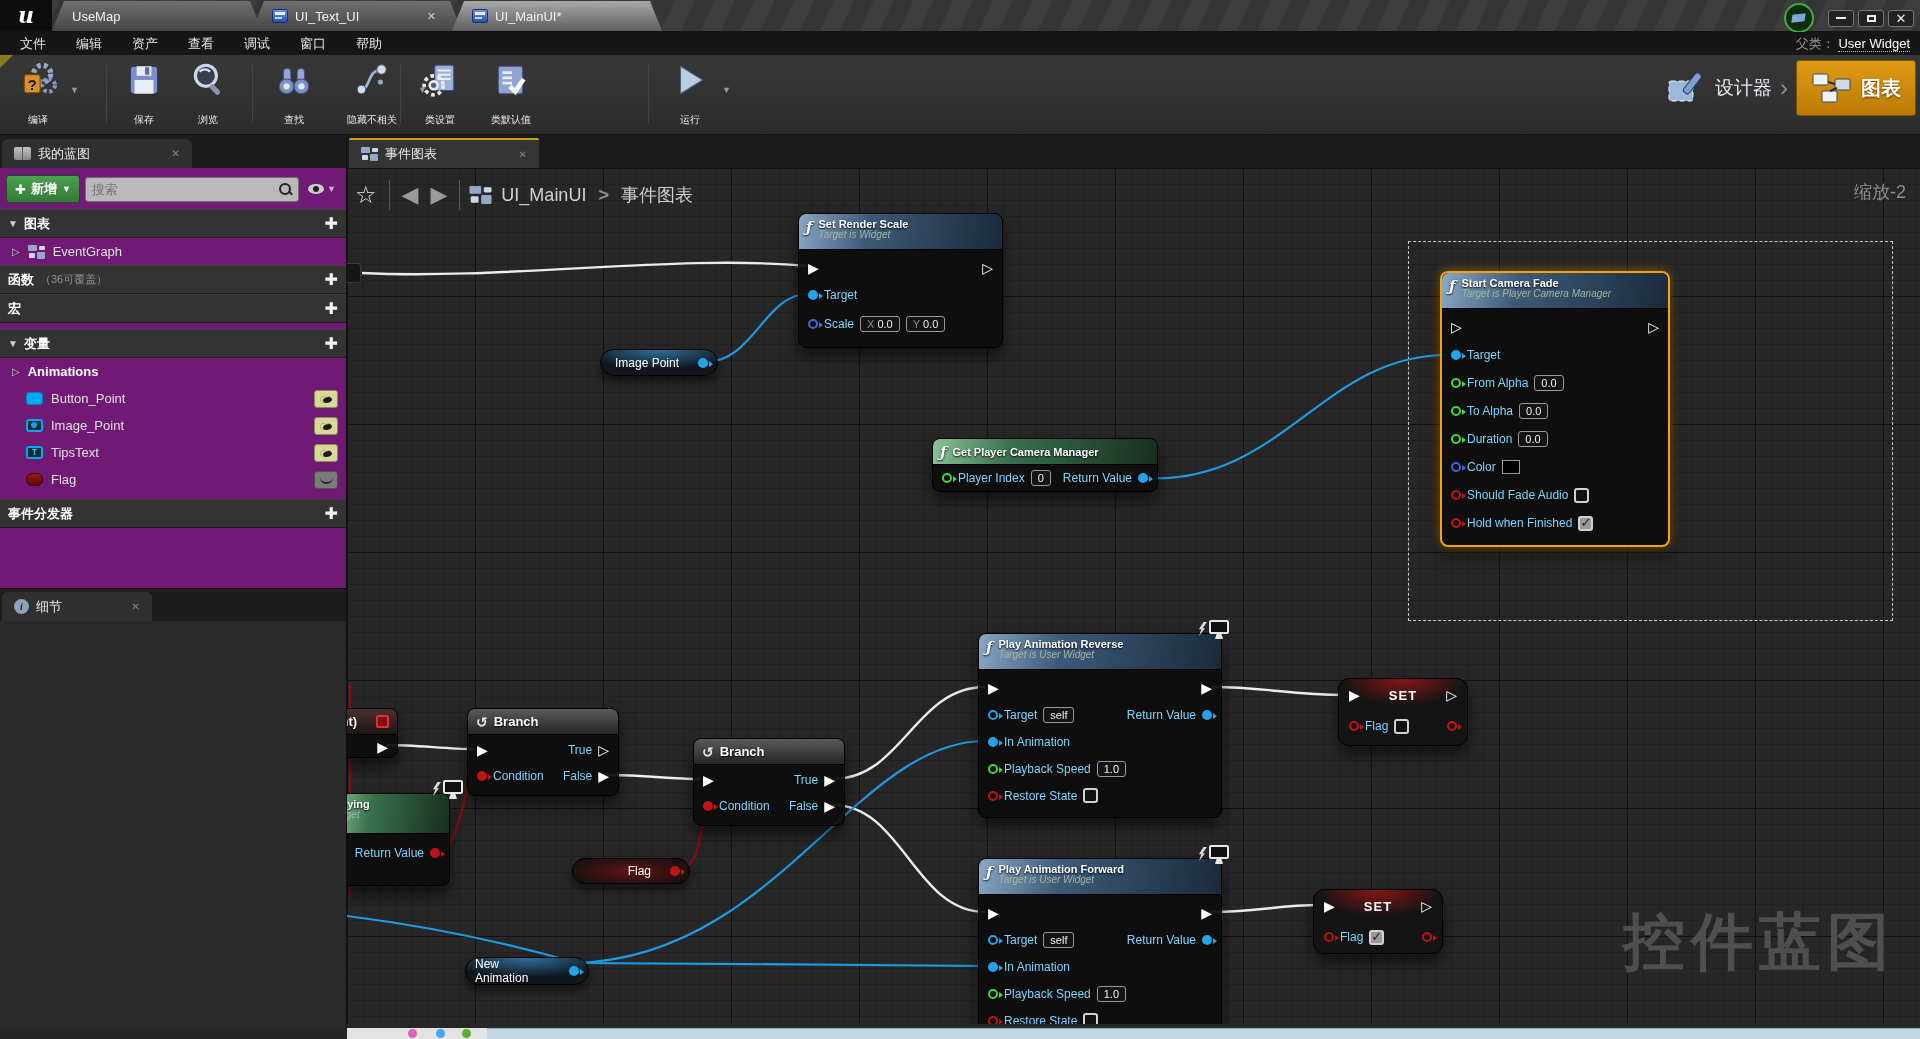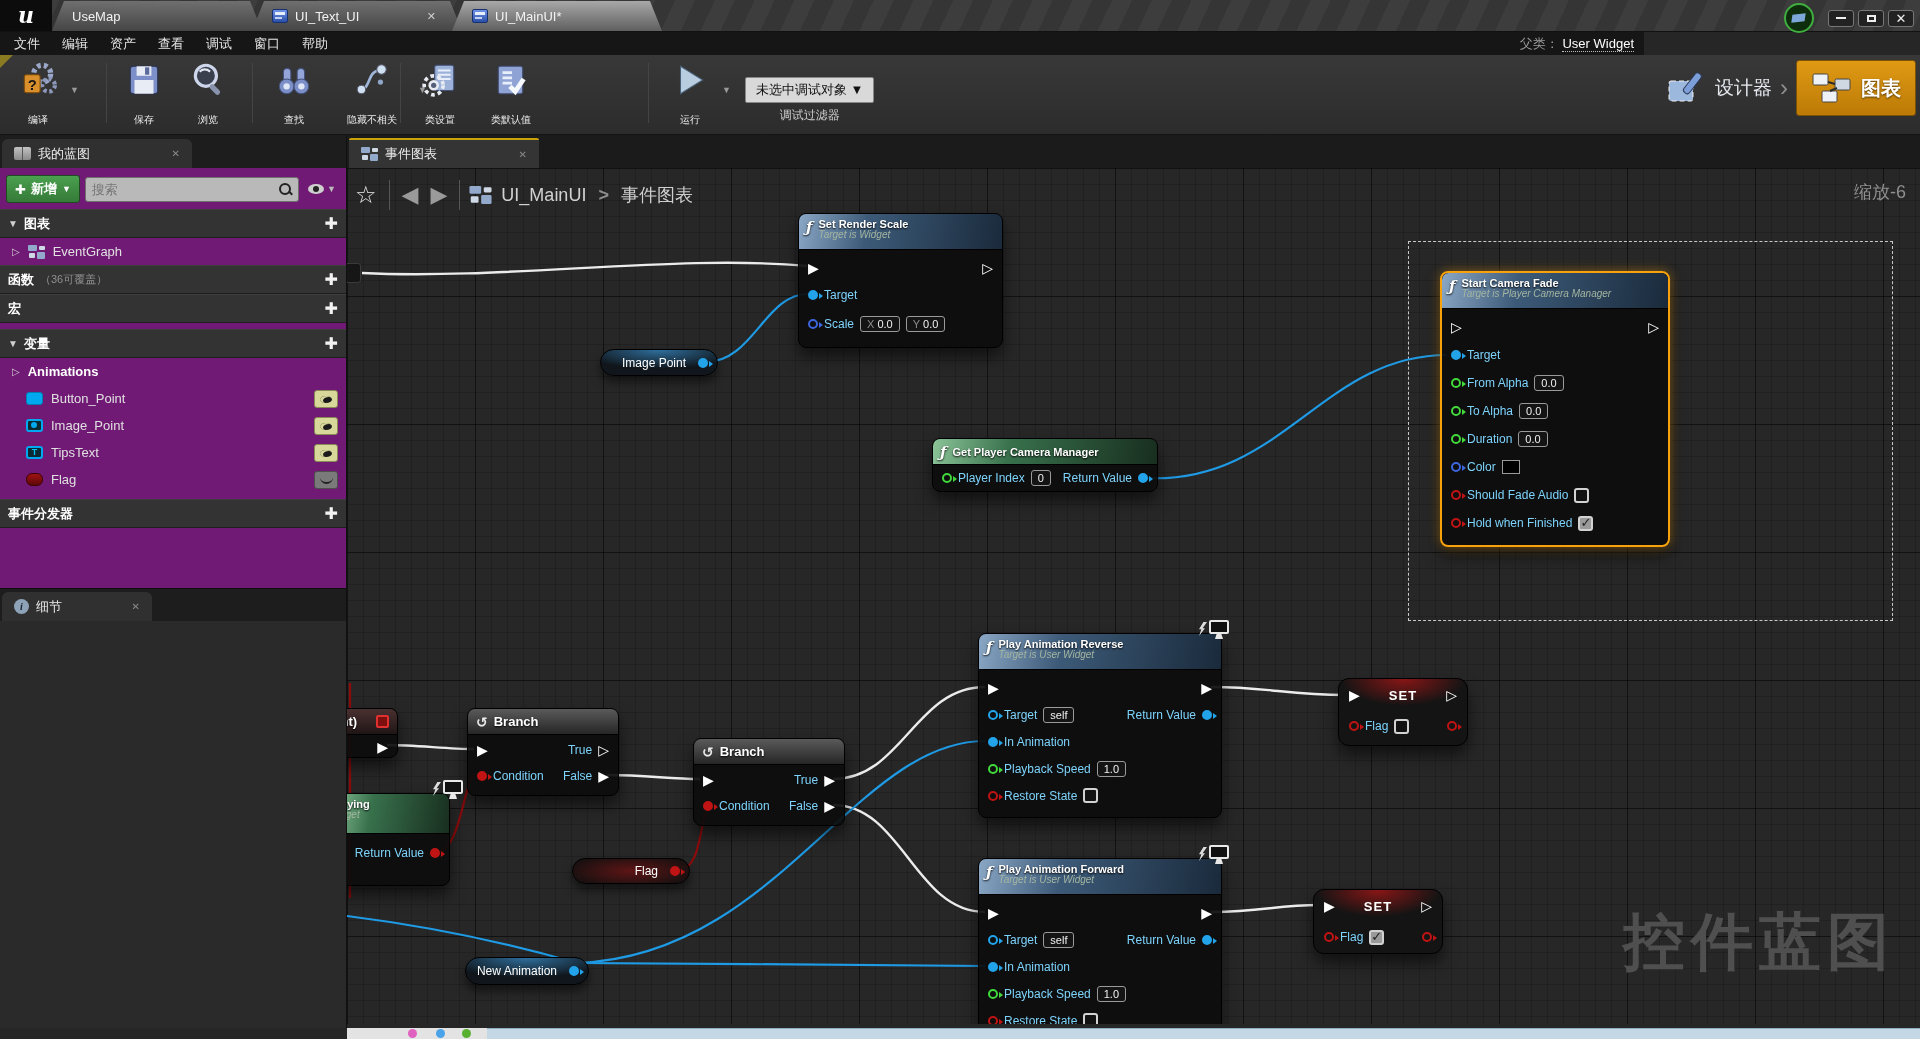--- a/index.html
+++ b/index.html
@@ -28,22 +28,22 @@
     position:relative; margin-right:10px; }
   .tutor::before { content:""; position:absolute; left:6px; top:9px; width:13px; height:8px;
     background:#7da7d9; transform:skewX(-14deg) rotate(-6deg); }
   .winbtn { width:26px; height:17px; border:1px solid #777; border-radius:3px; background:#222;
     display:flex; align-items:center; justify-content:center; }
   .winbtn .mini { width:10px; height:2px; background:#eee; }
   .winbtn .maxi { width:9px; height:7px; border:2px solid #eee; }
   .winbtn.close { color:#eee; font-size:13px; font-weight:bold; }
 
   
-  .menubar { position:absolute; left:0; top:32px; width:1644px; height:23px; background:#161616;
-    display:flex; align-items:center; padding-left:14px; gap:22px; }
+  .menubar { position:absolute; left:0; top:32px; width:1920px; height:23px; background:#161616;
+    display:flex; align-items:center; padding-left:20px; gap:30px; }
   .menu-item { color:#e4e4e4; font-size:13px; }
   .parentclass { position:absolute; right:10px; top:3px; font-size:13px; }
   .parentclass .lab { color:#9a9a9a; }
   .parentclass .val { color:#fff; border-bottom:1px dotted #bbb; }
 
   
   .toolbar { position:absolute; left:0; top:55px; width:1920px; height:80px;
     background:linear-gradient(#383838,#2c2c2c); border-bottom:1px solid #141414; }
   .tb-corner { position:absolute; left:0; top:0; width:0; height:0;
     border-top:13px solid #8a7a22; border-right:13px solid transparent; }
@@ -193,21 +193,21 @@
     border-radius:10px 10px 0 0;
     background:radial-gradient(ellipse 70% 120% at 50% 0%, rgba(158,22,22,.85), rgba(20,20,20,0) 70%); }
   .settitle { font-weight:bold; font-size:13px; color:#fff; letter-spacing:1px; }
   .setrow { height:30px; display:flex; align-items:center; justify-content:space-between; padding:0 10px; }
   .branch-head { height:26px; display:flex; align-items:center; gap:6px; padding:0 8px;
     border-radius:7px 7px 0 0; border-bottom:1px solid #000;
     background:linear-gradient(#5a5a5a,#262626); }
   .bicon { color:#e8e8e8; font-size:14px; font-weight:bold; }
   .btitle { font-weight:bold; font-size:13px; color:#fff; text-shadow:0 1px 2px #000; }
   .pill { position:absolute; z-index:4; border:1px solid #000; border-radius:15px; display:flex;
-    align-items:center; justify-content:flex-end; gap:12px; padding:0 9px; color:#fff; font-size:12px;
+    align-items:center; justify-content:flex-end; gap:19px; padding:0 9px; color:#fff; font-size:12px;
     box-shadow:0 6px 10px rgba(0,0,0,.5); }
   .pill.blue { background:radial-gradient(ellipse 90% 100% at 50% 0%, #2f6f9d, #10161c 75%); }
   .pill.red  { background:radial-gradient(ellipse 70% 90% at 50% 50%, #5e1515, #171010 80%); }
   .devicon { position:absolute; z-index:6; width:30px; height:24px; }
   .devicon .scr { position:absolute; right:0; top:0; width:20px; height:14px; border:2px solid #e8e8e8;
     border-radius:2px; background:#101010; }
   .devicon .std { position:absolute; right:6px; top:14px; width:8px; height:5px; background:#e8e8e8;
     clip-path:polygon(20% 0,80% 0,100% 100%,0 100%); }
   .devicon .bolt { position:absolute; left:0; top:2px; width:8px; height:14px; background:#dcdcdc;
     clip-path:polygon(55% 0,100% 0,45% 45%,75% 45%,0 100%,30% 52%,0 52%); }
@@ -352,24 +352,20 @@
     <div class="tb-sep" style="left:648px;"></div>
 
     <div class="tb-group" style="left:658px;">
       <div class="tb-btn">
         <svg viewBox="0 0 36 36">
           <path d="M9 5 L30 18 L9 31 Z" fill="#b9cde0" stroke="#4a6076"></path>
         </svg>
         <span class="tb-label">运行</span>
       </div>
       <span class="tb-caret">▼</span>
-      <div style="display:flex;flex-direction:column;align-items:center;margin-left:14px;">
-        <div class="dbg-box">未选中调试对象 ▼</div>
-        <div class="dbg-label">调试过滤器</div>
-      </div>
     </div>
 
     <div class="mode-switch">
       <div class="designer-btn">
         <svg width="44" height="38" viewBox="0 0 44 38">
           <rect x="4" y="12" width="24" height="20" rx="2" fill="#9db8dd" stroke="#f0f0f0" stroke-dasharray="5 3"></rect>
           <rect x="24" y="2" width="7" height="24" rx="3" transform="rotate(38 27 14)" fill="#7d9fd9" stroke="#2c3a55"></rect>
         </svg>
         <span>设计器</span>
       </div>
@@ -503,21 +499,21 @@
         <span class="gicon" style="transform:scale(1.3);">
             <i class="a"></i>
             <i class="b"></i>
             <i class="c"></i>
             <i class="d"></i>
           </span>
         <span class="bc-root">UI_MainUI</span>
         <span class="bc-sep">&gt;</span>
         <span class="bc-leaf">事件图表</span>
       </div>
-      <div class="zoomlab">缩放-6</div>
+      <div class="zoomlab">缩放-2</div>
       <div class="watermark">控件蓝图</div>
       <div class="marquee"></div>
 
       <svg class="wires" width="1573" height="856" viewBox="0 0 1573 856">
         <path class="w-exec" d="M 15 105 C 160 112, 330 86, 460 98"></path>
         <path class="w-exec" d="M 40 577 C 70 577, 100 581, 127 581"></path>
         <path class="w-exec" d="M 260 607 C 300 607, 322 611, 353 611"></path>
         <path class="w-exec" d="M 486 611 C 555 611, 568 519, 638 519"></path>
         <path class="w-exec" d="M 486 637 C 555 637, 568 744, 638 744"></path>
         <path class="w-exec" d="M 864 519 C 920 519, 942 527, 998 527"></path>

